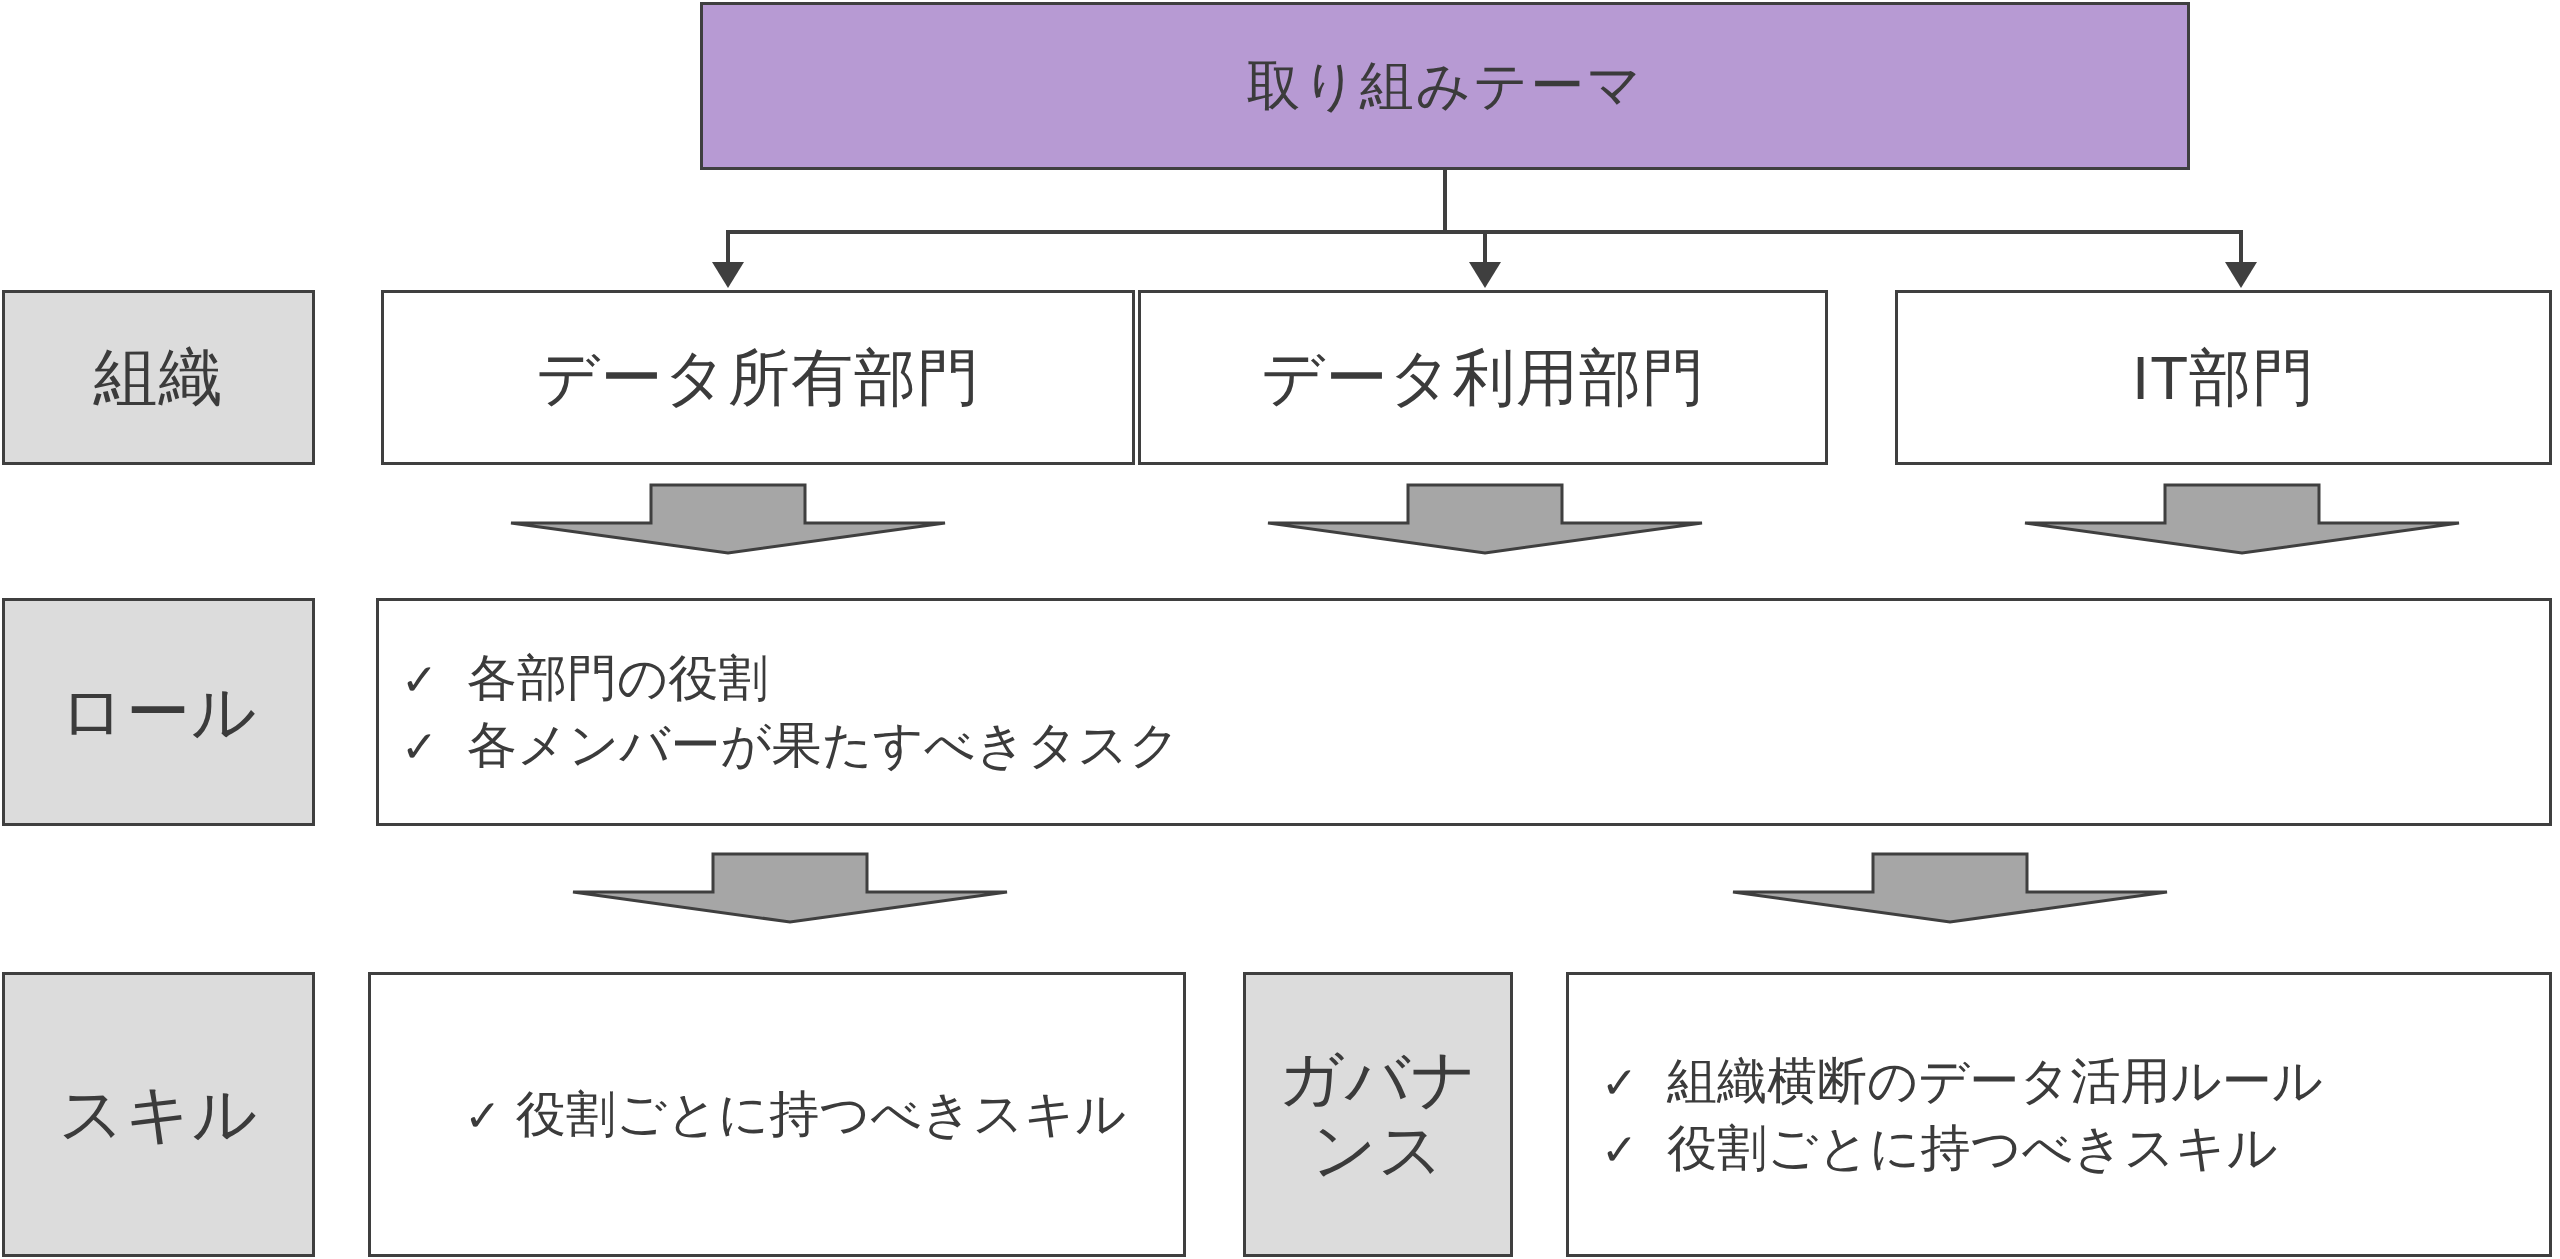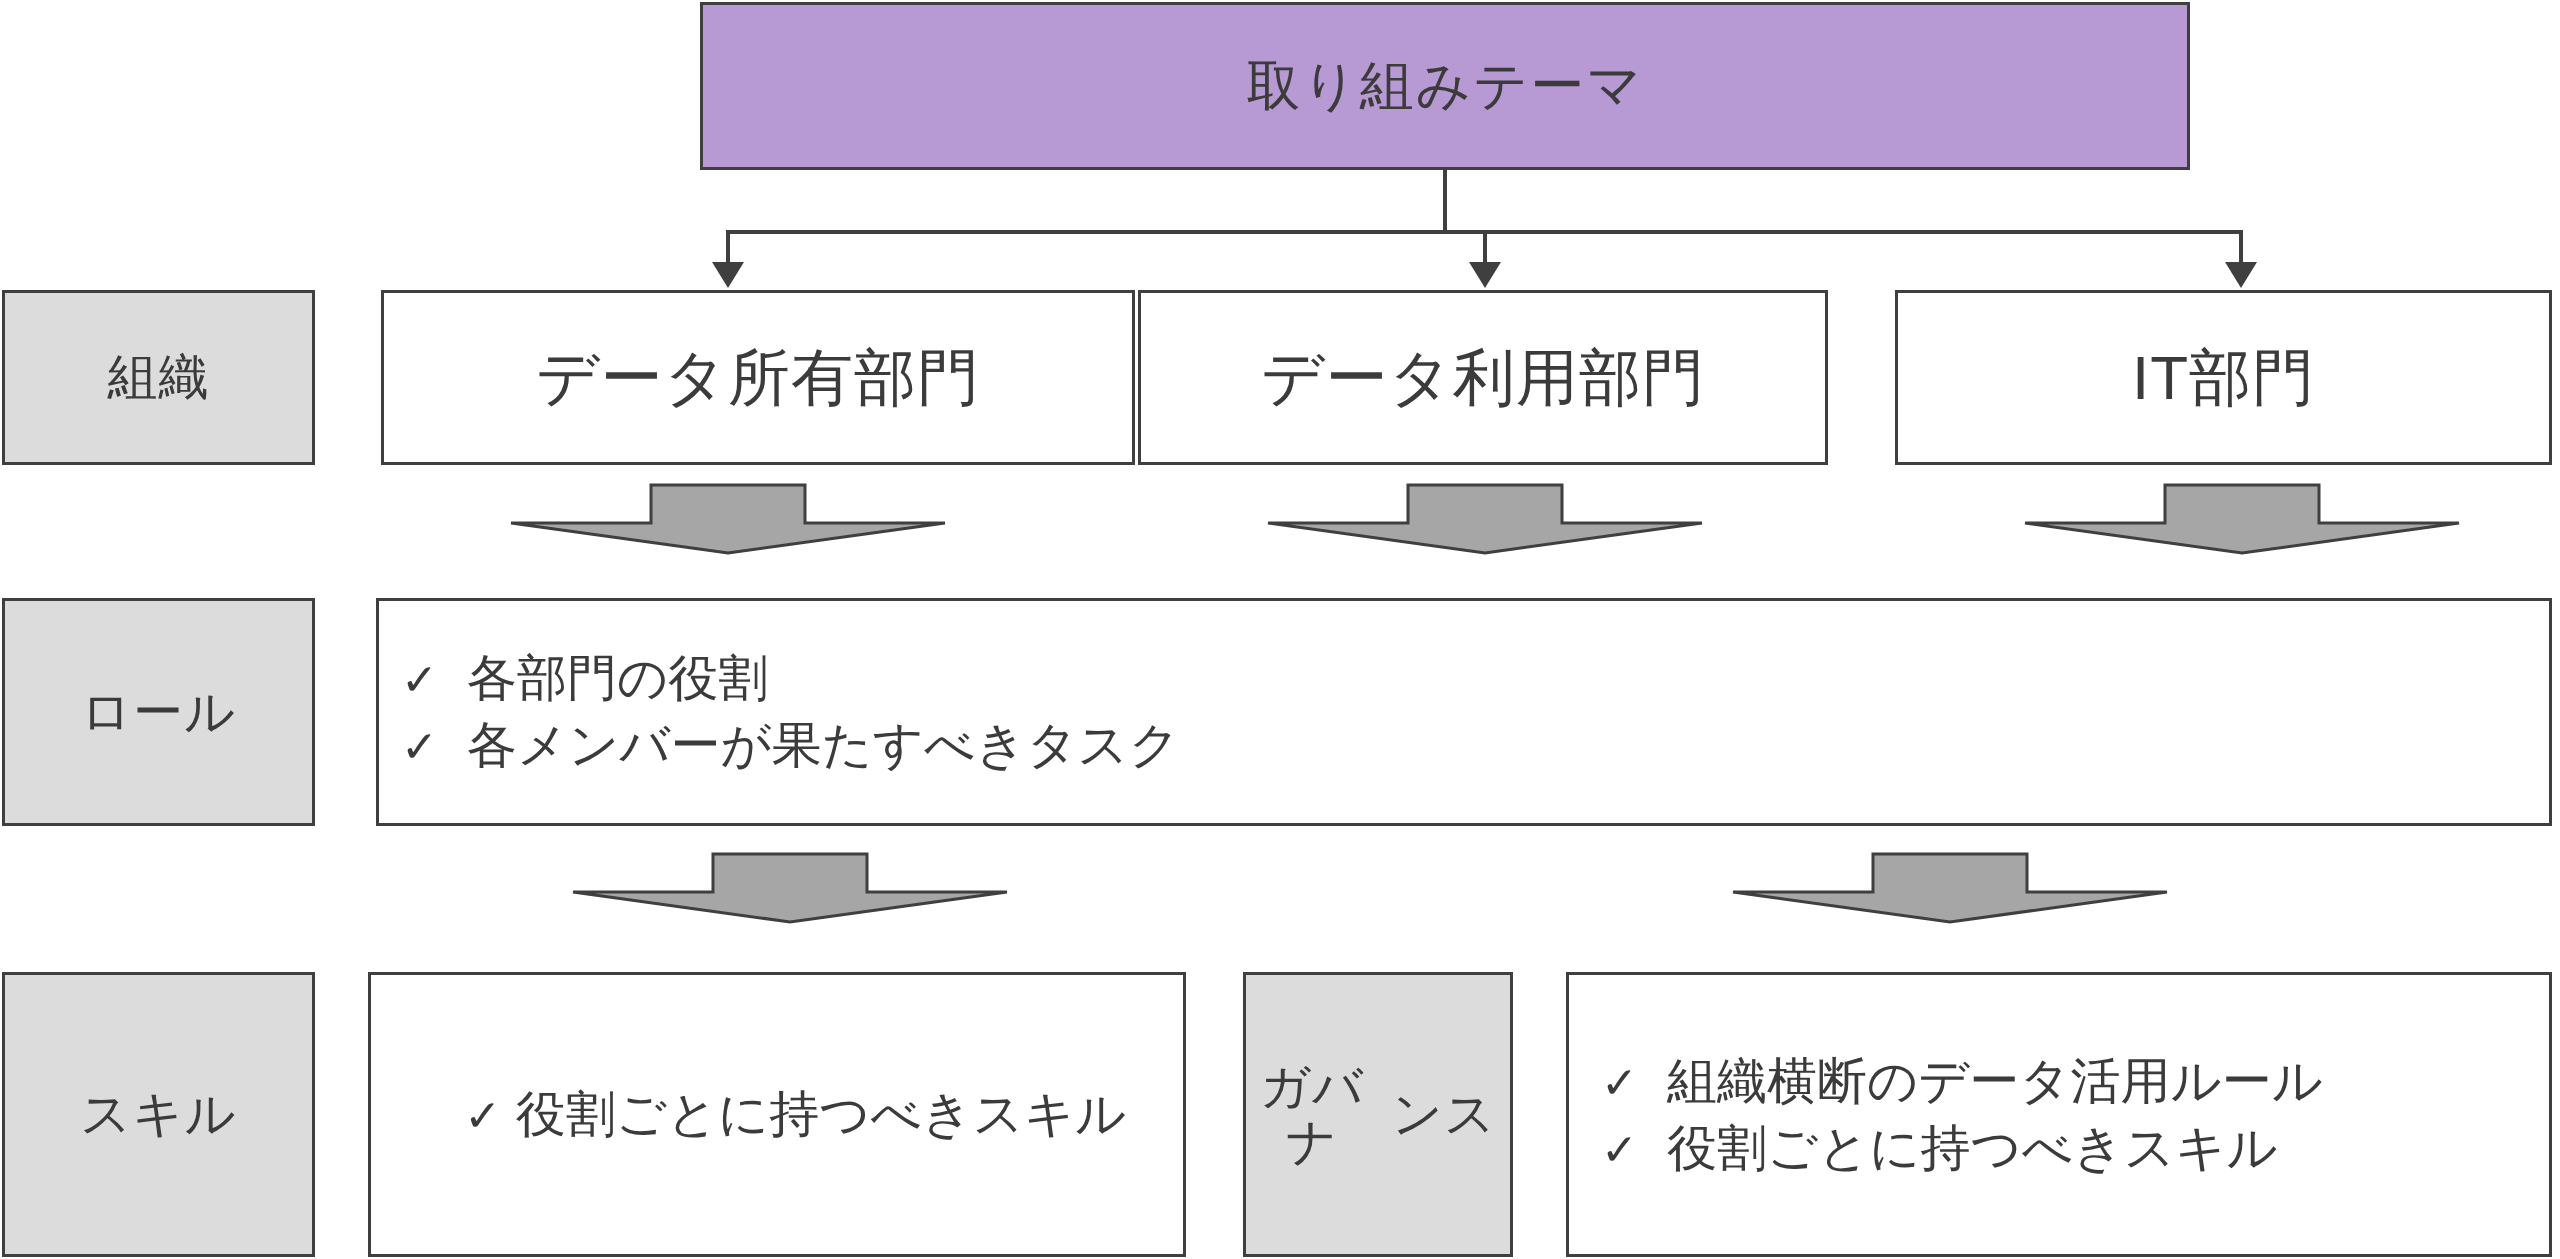--- a/index.html
+++ b/index.html
@@ -30,21 +30,21 @@
     justify-content: center;
     text-align: center;
   }
   .title-box {
     background: #b79ad3;
     font-size: 54px;
     letter-spacing: 2px;
   }
   .cat-box {
     background: #dcdcdc;
-    font-size: 50px;
+    font-size: 64px;
     letter-spacing: 1px;
     line-height: 1.1;
   }
   .plain-box {
     background: #ffffff;
     font-size: 62px;
     letter-spacing: 1px;
   }
   .list-box {
     background: #ffffff;
@@ -178,21 +178,21 @@
     <span class="lbl-wrap">スキル</span>
   </div>
 
   <div class="box list-box center" style="left:368px; top:972px; width:818px; height:285px; align-items:center;">
     <div class="list-row">
       <span class="chk">✓</span>
       <span>役割ごとに持つべきスキル</span>
     </div>
   </div>
 
-  <div class="box center cat-box" style="left:1243px; top:972px; width:270px; height:285px; flex-direction:row; justify-content:center;">
+  <div class="box center cat-box" style="left:1243px; top:972px; width:270px; height:285px; flex-direction:column; justify-content:center;">
     <span class="lbl-wrap">ガバナ</span>
     <span class="lbl-wrap">ンス</span>
   </div>
 
   <div class="box list-box" style="left:1566px; top:972px; width:986px; height:285px; padding-left:32px;">
     <div class="list-row">
       <span class="chk">✓</span>
       <span>組織横断のデータ活用ルール</span>
     </div>
     <div class="list-row">

